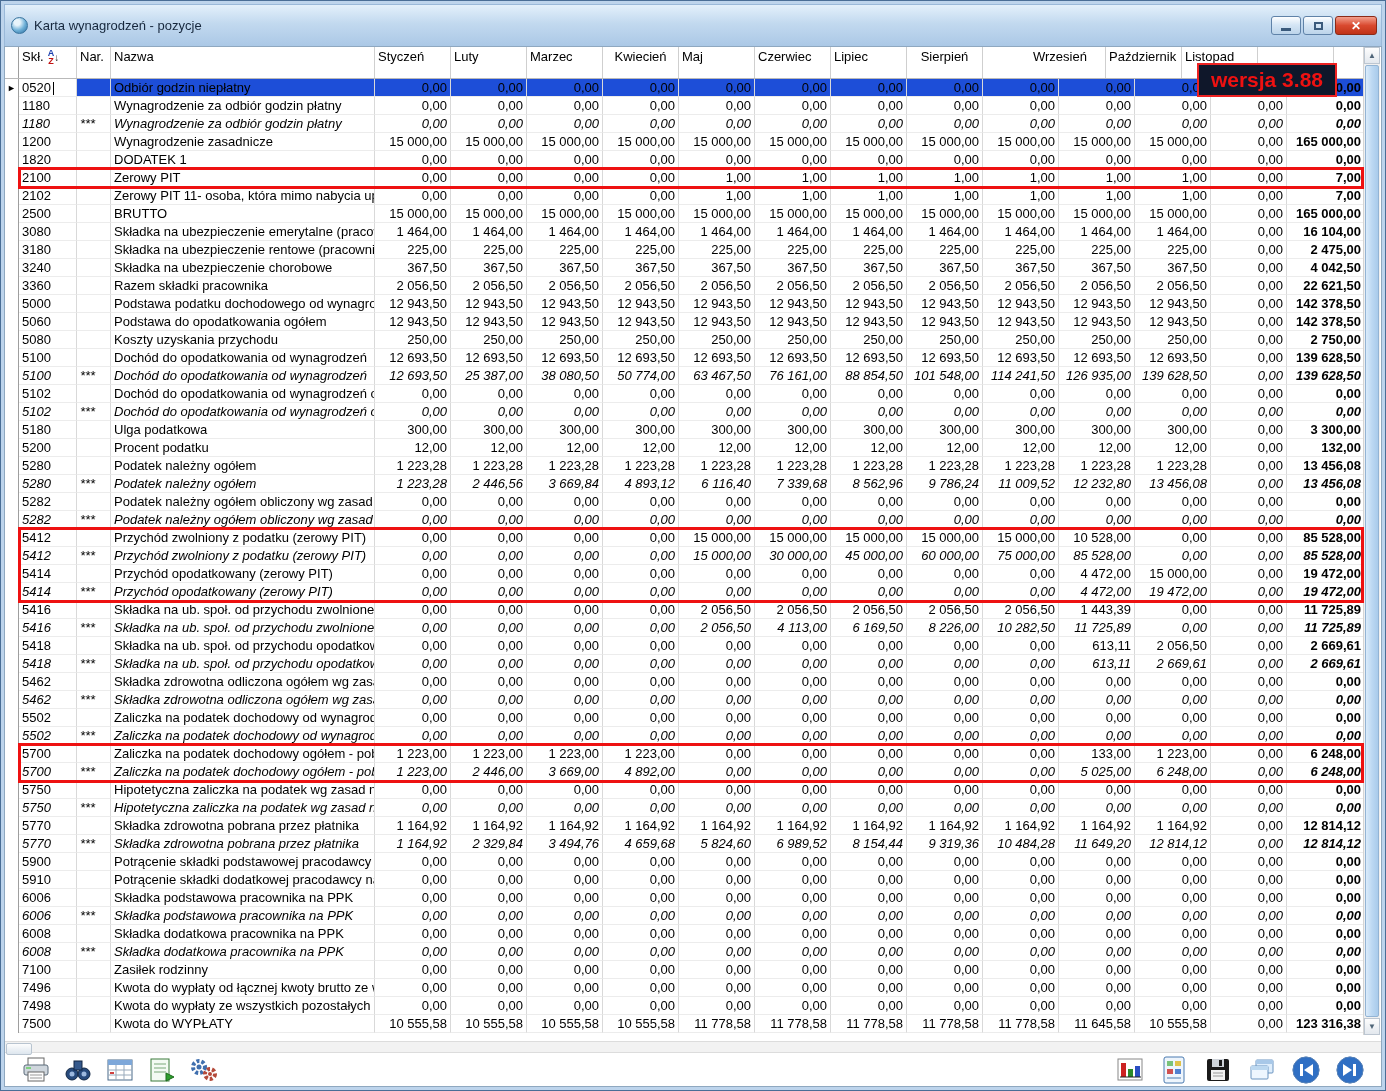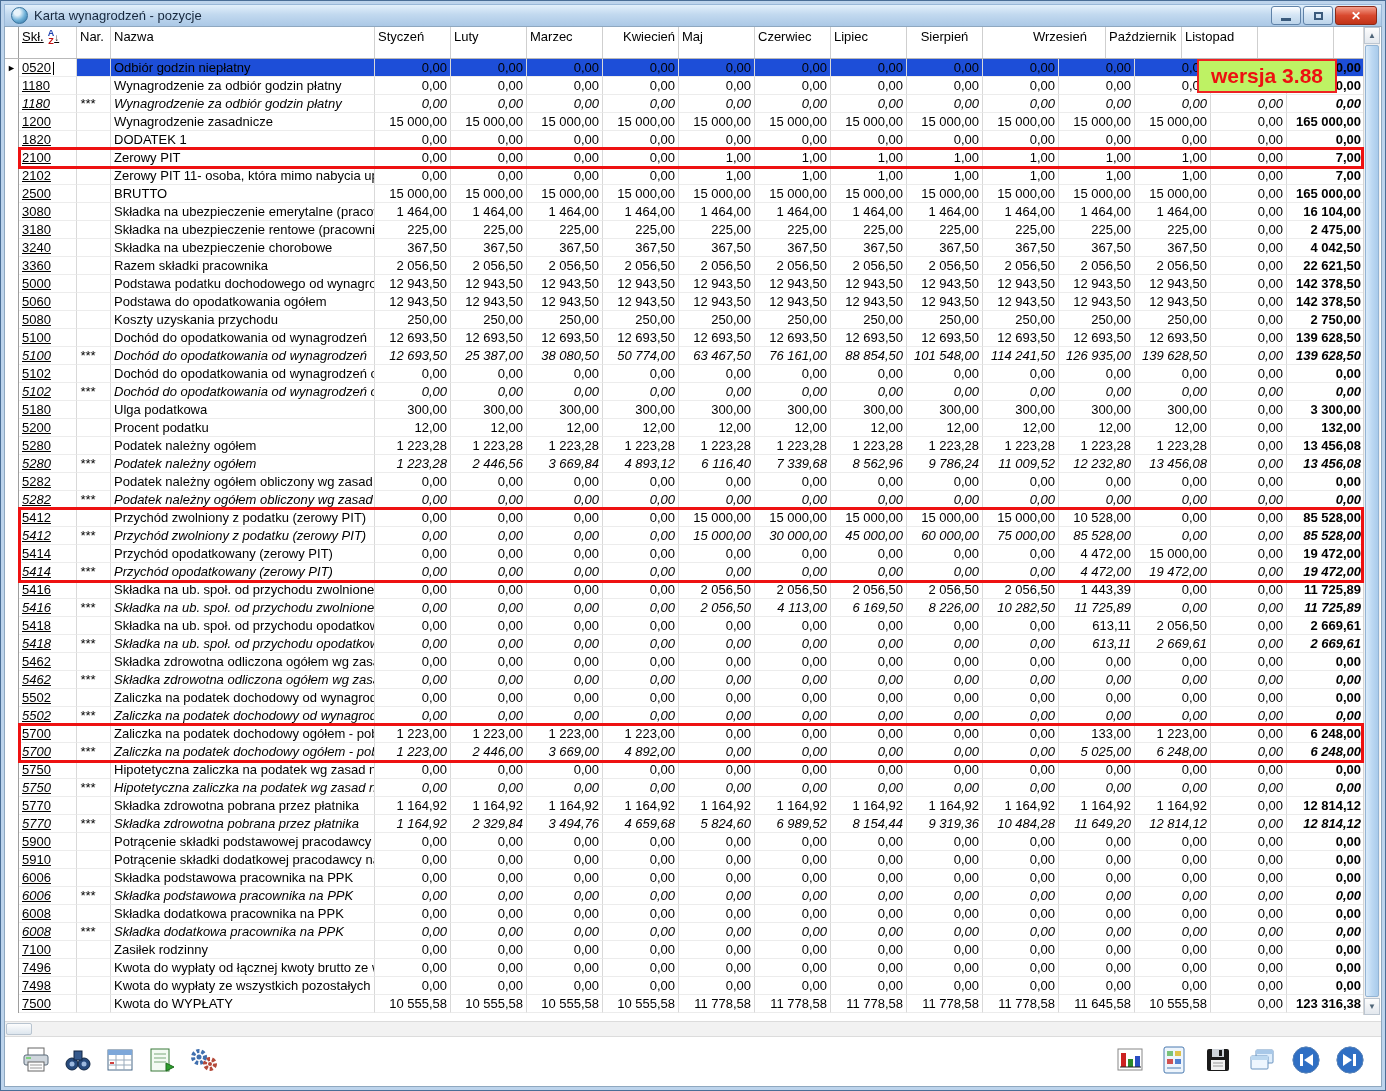--- a/index.html
+++ b/index.html
@@ -1,20 +1,20 @@
 <!DOCTYPE html>
 <html><head>
 <meta charset="utf-8">
 <style>
   * { box-sizing: border-box; margin: 0; padding: 0; }
   html,body { width:1386px; height:1091px; }
   body { font-family: "Liberation Sans", sans-serif; font-size:13px; color:#000; background:#e8eef5; }
 
   .window { width:1386px; height:1091px; border:1px solid #4a6e96; background:#bdd4ec; padding:3px; display:flex; flex-direction:column; }
-  .titlebar { height:22px; display:flex; align-items:center; padding:0 4px;
+  .titlebar { height:42px; display:flex; align-items:center; padding:0 4px;
     background:linear-gradient(#e3f0fb, #c2d9ef 45%, #abc8e6); border:1px solid #9ab9d9; border-bottom:none; }
   .app-icon { width:17px; height:17px; border-radius:50%; margin:0 6px 0 2px;
     background:radial-gradient(circle at 35% 30%, #e8f4fb 0 20%, #6fb1d8 55%, #2a6a9c 100%); border:1px solid #39749e; }
   .title-text { font-size:13px; color:#16273c; }
   .win-buttons { margin-left:auto; display:flex; gap:2px; }
   .win-btn { width:30px; height:19px; border:1px solid #5f82a8; border-radius:3px; display:flex; align-items:center; justify-content:center;
     background:linear-gradient(#fdfeff,#d6e6f5 45%,#bcd4ea); font-size:12px; color:#2b4763; }
   .win-btn .minus { width:10px; height:3px; background:#3a5a7c; margin-top:8px; }
   .win-btn .box { width:9px; height:8px; border:2px solid #3a5a7c; }
   .win-btn.close { background:linear-gradient(#f3a08d,#d9492f 50%,#c03317); border-color:#8c2a17; color:#fff; font-weight:bold; width:42px; }
@@ -25,41 +25,41 @@
   .grid { width:1358px; }
   .vscroll { width:17px; height:988px; background:#f0f0f0; display:flex; flex-direction:column; border-left:1px solid #d5d5d5; }
   .vs-btn { height:17px; background:linear-gradient(#fdfdfd,#e3e8ee); border:1px solid #bcc6d1; font-size:8px; color:#4f6578; display:flex; align-items:center; justify-content:center; }
   .vs-thumb { flex:1; margin:1px 1px; background:linear-gradient(90deg,#dcecfb,#bcd8f2 50%,#a9cbeb); border:1px solid #93b4d4; border-radius:2px; }
 
   .hrow { display:flex; height:32px; border-bottom:1px solid #b9b9b9; background:#fff; }
   .hcell { border-right:1px solid #cfcfcf; padding:2px 3px; overflow:hidden; white-space:nowrap; }
   .row { display:flex; height:18px; line-height:17px; }
   .cell { border-right:1px solid #d9d9d9; border-bottom:1px solid #ececec; overflow:hidden; white-space:nowrap; padding:0 3px; }
   .marker { width:14px; min-width:14px; text-align:center; font-size:9px; line-height:18px; padding:0; border-right:1px solid #9e9e9e; border-bottom:none; }
-  .code  { width:58px; min-width:58px;text-decoration:underline; }
+  .code  { width:58px; min-width:58px; }
   .nar   { width:34px; min-width:34px; }
   .name  { width:264px; min-width:264px; }
   .m     { width:76px; min-width:76px; text-align:right; }
   .tot   { width:78px; min-width:78px; text-align:right; font-weight:bold; }
   .num { text-align:right; }
   .row.italic .cell { font-style:italic; }
   .row .tot { font-weight:bold; }
   .row.selected .cell { background:#1d4ed8; }
   .row.selected .cell.code { background:#fff; }
   .row.selected .cell.marker { background:#fff; }
   .caret { display:inline-block; width:1px; height:13px; background:#000; margin-left:2px; vertical-align:middle; }
 
   .sort-az { display:inline-block; vertical-align:top; margin-left:4px; font-size:9px; line-height:8px; text-align:center; }
   .sort-az .a { color:#1b3fae; display:block; font-weight:bold; }
   .sort-az .z { color:#c21212; display:block; font-weight:bold; }
   .sort-arrow { font-size:10px; color:#222; }
 
   .redbox { position:absolute; left:13px; width:1346px; border:3px solid #ee1111; pointer-events:none; z-index:5; }
 
-  .version-badge { position:absolute; top:32px; right:44px; z-index:6; background:#bef264; border:2px solid #ee2222;
+  .version-badge { position:absolute; top:16px; right:44px; z-index:6; background:#0f172a; border:2px solid #ee2222;
     color:#ee1111; font-weight:bold; font-size:21px; padding:3px 12px; }
 
   .hscroll { height:16px; margin-top:6px; background:#f2f2f2; border-top:1px solid #dcdcdc; border-bottom:1px solid #dcdcdc; position:relative; }
   .hs-thumb { position:absolute; left:1px; top:1px; width:26px; height:12px; background:linear-gradient(#fdfdfd,#dde6ee); border:1px solid #b8c4d0; border-radius:2px; }
 
   .toolbar { height:46px; display:flex; align-items:center; padding:0 16px; background:#fff; }
   .tb-left { display:flex; gap:12px; align-items:center; }
   .tb-right { margin-left:auto; display:flex; gap:14px; align-items:center; }
   .tb-icon { width:30px; height:30px; display:flex; align-items:center; justify-content:center; }
   .tb-icon svg { display:block; }
@@ -90,21 +90,21 @@
       <div class="grid">
         <div class="hrow">
           <div class="hcell marker"></div>
           <div class="hcell code"><span>Skł.</span><span class="sort-az"><span class="a">A</span><span class="z">Z</span></span><span class="sort-arrow">↓</span></div>
           <div class="hcell nar">Nar.</div>
           <div class="hcell name">Nazwa</div>
 
         <div class="hcell m" style="text-align: left;">Styczeń</div>
             <div class="hcell m" style="text-align: left;">Luty</div>
             <div class="hcell m" style="text-align: left;">Marzec</div>
-            <div class="hcell m" style="text-align: right;">Kwiecień</div>
+            <div class="hcell m" style="text-align: center;">Kwiecień</div>
             <div class="hcell m" style="text-align: left;">Maj</div>
             <div class="hcell m" style="text-align: left;">Czerwiec</div>
             <div class="hcell m" style="text-align: left;">Lipiec</div>
             <div class="hcell m" style="text-align: center;">Sierpień</div>
             <div class="hcell m" style="text-align: left; margin-left: 47px;">Wrzesień</div>
             <div class="hcell m" style="text-align: left;">Październik</div>
             <div class="hcell m" style="text-align: left;">Listopad</div>
             <div class="hcell m"></div>
             <div class="hcell tot"></div>
           </div>

